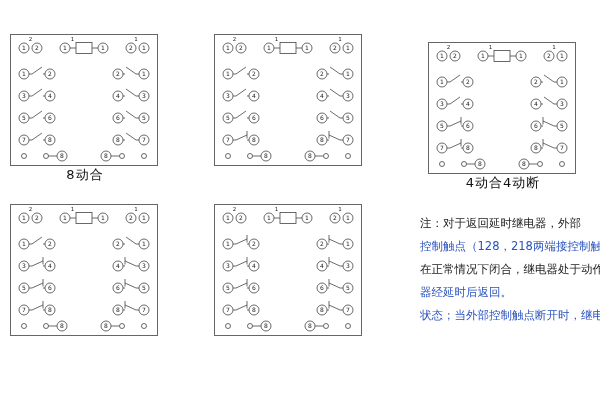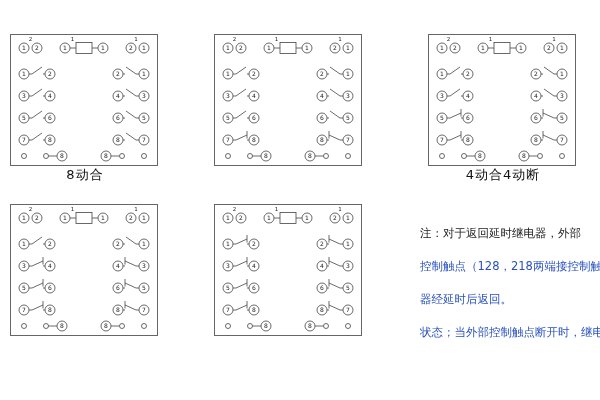--- a/index.html
+++ b/index.html
@@ -8,28 +8,28 @@
     font-family:"DejaVu Sans","Liberation Sans",sans-serif;
   }
   .canvas{position:absolute;inset:0;}
   .diagram{position:absolute;width:150px;}
   .diagram svg{display:block;background:#fff;}
   .diagram-label{
     text-align:center;font-size:13px;color:#111;margin-top:0;letter-spacing:1px;
   }
   .pos-0{left:10px;top:34px;}
   .pos-1{left:214px;top:34px;}
-  .pos-2{left:428px;top:34px;}
+  .pos-2{left:428px;top:42px;}
   .pos-3{left:10px;top:204px;}
   .pos-4{left:214px;top:204px;}
   .note{
     position:absolute;left:420px;top:212px;width:180px;
     font-size:11.5px;line-height:23px;color:#1c1c1c;
   }
-  .note-line{white-space:nowrap;margin-top:10px;}
+  .note-line{white-space:nowrap;}
 </style>
 </head>
 <body>
 
 <div class="canvas">
 
   <div class="diagram pos-0">
     <svg width="148" height="132" viewBox="0 0 148 132">
         <rect x="0.5" y="0.5" width="147" height="131" fill="none" stroke="#666666" stroke-width="1"></rect>
         <circle cx="14" cy="14" r="5" fill="#fff" stroke="#444444" stroke-width="0.8"></circle>
@@ -497,17 +497,18 @@
         <text x="96" y="124.2" text-anchor="middle" font-size="6" fill="#222222">8</text>
         <line x1="101" y1="122" x2="109.5" y2="122" stroke="#444444" stroke-width="0.8"></line>
         <circle cx="112" cy="122" r="2.5" fill="#fff" stroke="#444444" stroke-width="0.8"></circle>
         <circle cx="134" cy="122" r="2.5" fill="#fff" stroke="#444444" stroke-width="0.8"></circle>
       </svg>
   </div>
 
   <div class="note">
     <div class="note-line" style="color: rgb(28, 28, 28);">注：对于返回延时继电器，外部</div>
     <div class="note-line" style="color: rgb(42, 82, 190);">控制触点（128，218两端接控制触点）</div>
+    <div class="note-line" style="color: rgb(28, 28, 28);">在正常情况下闭合，继电器处于动作</div>
     <div class="note-line" style="color: rgb(42, 82, 190);">器经延时后返回。</div>
     <div class="note-line" style="color: rgb(42, 82, 190);">状态；当外部控制触点断开时，继电</div>
   </div>
 
 </div>
 
 </body></html>

